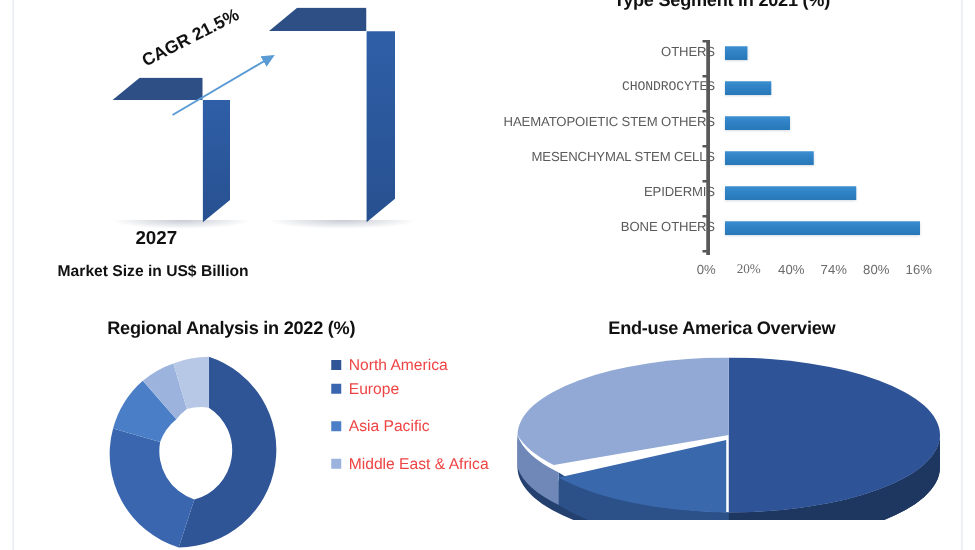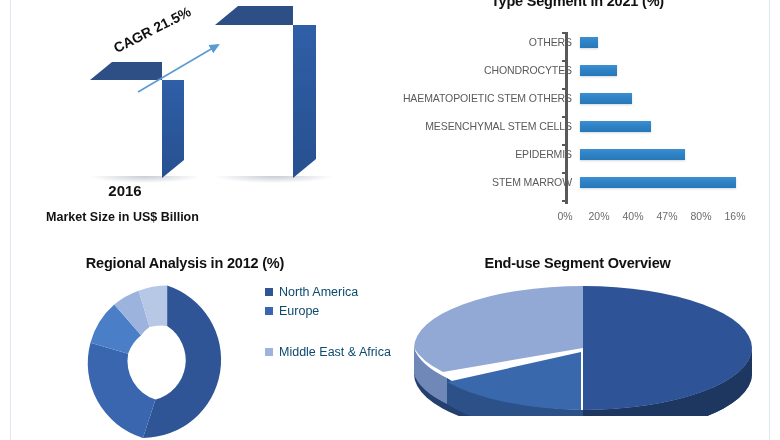--- a/index.html
+++ b/index.html
@@ -54,21 +54,21 @@
      background:linear-gradient(180deg,#3d8fd0 0%,#2f83c6 40%,#2878b8 100%);
      box-shadow:0 1px 2px rgba(120,140,160,.35);}
   .hb-xlabels{position:absolute;left:0;top:210px;width:385px;height:18px;}
   .hb-xlab{position:absolute;font-size:10.5px;color:#6b6b6b;text-align:center;width:40px;}
 
   
   #panel-donut{left:10px;top:248px;width:375px;height:192px;}
   .dn-title{position:absolute;left:0;top:7px;width:350px;font-size:14.5px;}
   .dn-legend{position:absolute;left:255px;top:36px;width:130px;}
   .lg-item{position:relative;margin-bottom:2px;padding-left:14px;
-     font-size:12.5px;color:#0c4a6e;line-height:17px;}
+     font-size:12.5px;color:#ef4444;line-height:17px;}
   .lg-sw{position:absolute;left:0;top:4px;width:8px;height:8px;}
   .lg-gap{height:11px;}
 
   
   #panel-pie{left:385px;top:248px;width:385px;height:192px;}
   .pie-title{position:absolute;left:0;top:7px;width:385px;font-size:14.5px;}
   .pie-legend{position:absolute;left:0;top:166px;width:385px;text-align:center;
      font-size:13px;color:#1a1a1a;white-space:nowrap;}
   .pie-legend .lg-sw{position:relative;display:inline-block;left:0;top:1px;margin-right:5px;}
 </style>
@@ -111,21 +111,21 @@
         <marker id="ah" markerWidth="7" markerHeight="7" refX="5.2" refY="3" orient="auto">
           <path d="M0,0 L6.5,3 L0,6 z" fill="#5b9bd5"></path>
         </marker>
       </defs>
       <line x1="128" y1="92" x2="208" y2="45" stroke="#5b9bd5" stroke-width="1.6" marker-end="url(#ah)"></line>
     </svg>
 
     <div class="cagr-text" style="left:108px;top:40px;">CAGR 21.5%</div>
   </div>
 
-  <div class="year-label" style="left:70px;top:182px;width:90px;">2016</div>
+  <div class="year-label" style="left:70px;top:182px;width:90px;">2027</div>
 
   <div class="axis-caption" style="left:-75px;top:210px;">Market Size in US$ Billion</div>
 </div>
 
 <div class="panel" id="panel-bars">
 
   <div class="chart-title hb-title">Type Segment in 2021 (%)</div>
 
   <div class="hb-plot">
     <div class="hb-axis"></div>
@@ -137,58 +137,58 @@
     <div class="hb-tick" style="top:114px;"></div>
     <div class="hb-tick" style="top:142px;"></div>
     <div class="hb-tick" style="top:170px;"></div>
 
     <div class="hb-row" style="top:6px;">
       <div class="hb-label" style="top:0;">OTHERS</div>
       <div class="hb-bar" style="top:1px;width:18.7px;"></div>
     </div>
 
     <div class="hb-row" style="top:34px;">
-      <div class="hb-label" style="top:0;">CHONDROCYTES</div>
+      <div class="hb-label" style="top:0;font-family:Liberation Mono, monospace;">CHONDROCYTES</div>
       <div class="hb-bar" style="top:1px;width:37.4px;"></div>
     </div>
 
     <div class="hb-row" style="top:62px;">
       <div class="hb-label" style="top:0;">HAEMATOPOIETIC STEM OTHERS</div>
       <div class="hb-bar" style="top:1px;width:52.7px;"></div>
     </div>
 
     <div class="hb-row" style="top:90px;">
       <div class="hb-label" style="top:0;">MESENCHYMAL STEM CELLS</div>
       <div class="hb-bar" style="top:1px;width:71.4px;"></div>
     </div>
 
     <div class="hb-row" style="top:118px;text-decoration:underline;">
       <div class="hb-label" style="top:0;">EPIDERMIS</div>
       <div class="hb-bar" style="top:1px;width:105.4px;"></div>
     </div>
 
     <div class="hb-row" style="top:146px;">
-      <div class="hb-label" style="top:0;">STEM MARROW</div>
+      <div class="hb-label" style="top:0;">BONE OTHERS</div>
       <div class="hb-bar" style="top:1px;width:156.4px;"></div>
     </div>
   </div>
 
   <div class="hb-xlabels">
     <div class="hb-xlab" style="left:160px;">0%</div>
-    <div class="hb-xlab" style="left:194px;">20%</div>
+    <div class="hb-xlab" style="left:194px;font-family:Liberation Serif, serif;">20%</div>
     <div class="hb-xlab" style="left:228px;">40%</div>
-    <div class="hb-xlab" style="left:262px;">47%</div>
+    <div class="hb-xlab" style="left:262px;">74%</div>
     <div class="hb-xlab" style="left:296px;">80%</div>
     <div class="hb-xlab" style="left:330px;">16%</div>
   </div>
 </div>
 
 <div class="panel" id="panel-donut">
 
-  <div class="chart-title dn-title">Regional Analysis in 2012 (%)</div>
+  <div class="chart-title dn-title">Regional Analysis in 2022 (%)</div>
 
   <svg style="position:absolute;left:50px;top:32px;width:215px;height:168px;" viewBox="0 0 215 215">
 
     <path d="M107,7 A100,100 0 0,1 76.1,202.1 L92.1,153.0 A52,52 0 0,0 107,59 Z" fill="#2f5597"></path>
 
     <path d="M76.1,202.1 A100,100 0 0,1 8.9,80.4 L57.1,94.3 A52,52 0 0,0 92.1,153.0 Z" fill="#3a66b0"></path>
 
     <path d="M8.9,80.4 A100,100 0 0,1 39.3,31.5 L73.7,70.8 A52,52 0 0,0 57.1,94.3 Z" fill="#4a7fc8"></path>
 
     <path d="M39.3,31.5 A100,100 0 0,1 70.6,13.8 L84.5,60.3 A52,52 0 0,0 73.7,70.8 Z" fill="#9cb4dd"></path>
@@ -199,31 +199,35 @@
   <div class="dn-legend">
     <div class="lg-item">
       <span class="lg-sw" style="background:#2f5597;"></span>
       <span>North America</span>
     </div>
     <div class="lg-item">
       <span class="lg-sw" style="background:#3a66b0;"></span>
       <span>Europe</span>
     </div>
     <div class="lg-gap"></div>
+    <div class="lg-item">
+      <span class="lg-sw" style="background:#4a7fc8;"></span>
+      <span>Asia Pacific</span>
+    </div>
     <div class="lg-gap"></div>
     <div class="lg-item">
       <span class="lg-sw" style="background:#9cb4dd;"></span>
       <span>Middle East &amp; Africa</span>
     </div>
   </div>
 </div>
 
 <div class="panel" id="panel-pie">
 
-  <div class="chart-title pie-title">End-use  Segment Overview</div>
+  <div class="chart-title pie-title">End-use  America Overview</div>
 
   <svg style="position:absolute;left:20px;top:38px;width:355px;height:130px;" viewBox="0 0 355 130">
 
     <path d="M9,62 A169,62 0 0,0 347,62 L347,88 A169,62 0 0,1 9,88 Z" fill="#24406f"></path>
     <path d="M178,124 A169,62 0 0,0 347,62 L347,88 A169,62 0 0,1 178,150 Z" fill="#1d3760"></path>
 
     <path d="M42,92 A169,62 0 0,0 178,124 L178,150 A169,62 0 0,1 42,118 Z" fill="#2c5189"></path>
 
     <path d="M9,62 A169,62 0 0,0 42,92 L42,118 A169,62 0 0,1 9,88 Z" fill="#6f88b8"></path>
 

